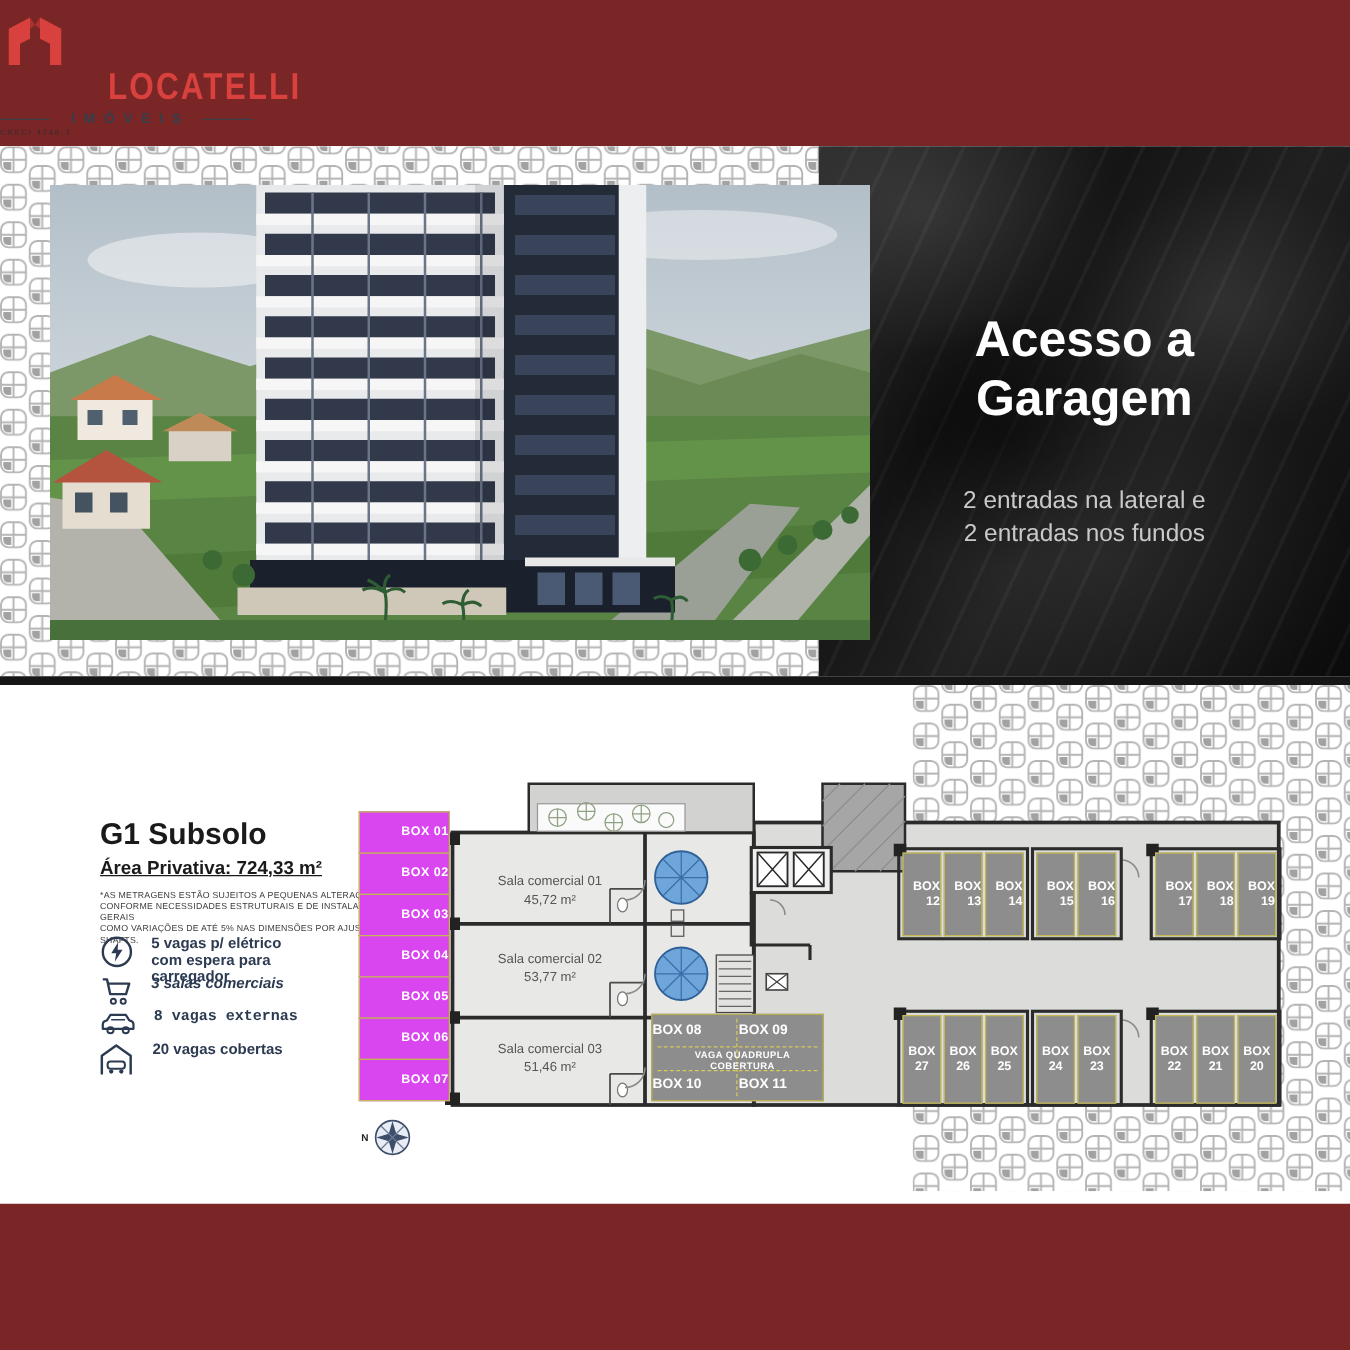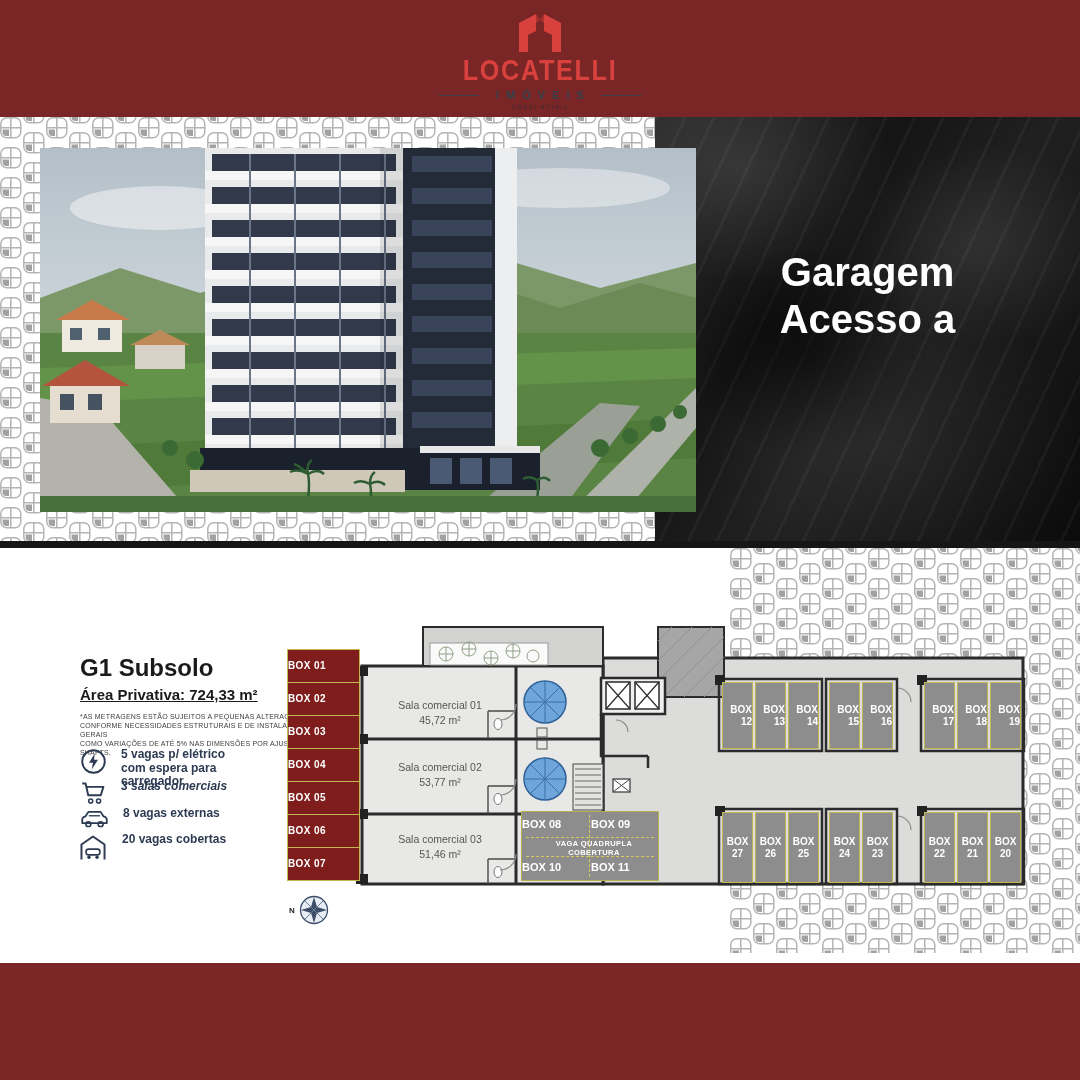--- a/index.html
+++ b/index.html
@@ -3,21 +3,21 @@
 <meta charset="utf-8">
 <style>
   html,body{margin:0;padding:0;background:#ffffff;}
   .canvas{position:relative;width:1080px;height:1080px;overflow:hidden;background:#fff;
           font-family:"Liberation Sans",sans-serif;}
   .abs{position:absolute;}
 
   
   .header{left:0;top:0;width:1080px;height:117px;background:#7a2626;}
   .footer{left:0;top:963px;width:1080px;height:117px;background:#7a2626;}
-  .logo-wrap{left:0;top:0;width:1080px;height:117px;display:flex;flex-direction:column;align-items:center;}
+  .logo-wrap{left:0;top:0;width:1080px;height:117px;display:flex;flex-direction:column;}
   .logo-mark{margin-top:8px;}
   .brand-name{color:#d8413d;font-weight:bold;font-size:30px;letter-spacing:2px;transform:scaleX(.84);margin-top:1px;}
   .brand-sub-row{display:flex;align-items:center;gap:10px;margin-top:2px;}
   .brand-sub-row .dash{width:40px;height:1px;background:#3a3f46;}
   .brand-sub{color:#33404c;font-weight:bold;font-size:11px;letter-spacing:7px;text-indent:7px;}
   .brand-creci{color:rgba(45,45,50,.85);font-size:6px;letter-spacing:1.5px;margin-top:3px;}
 
   
   .band{left:0;top:117px;width:1080px;height:424px;background:#fff;}
   .black-bar{left:0;top:541px;width:1080px;height:7px;background:#161616;}
@@ -34,25 +34,25 @@
     display:flex;flex-direction:column;align-items:center;}
   .panel-title{margin-top:132px;color:#ffffff;font-weight:800;font-size:40px;line-height:47px;text-align:center;}
   .panel-sub{margin-top:44px;color:#c9c9c9;font-size:19.5px;line-height:27px;text-align:center;}
 
   
   .unit-title{left:80px;top:654px;font-size:24px;font-weight:bold;color:#1a1a1a;}
   .unit-area{left:80px;top:686px;font-size:15px;font-weight:bold;color:#1a1a1a;text-decoration:underline;}
   .disc{left:80px;top:712px;width:232px;font-size:7px;line-height:9px;color:#3c3c3c;letter-spacing:.2px;}
   .feature{display:flex;align-items:flex-start;}
   .feature .txt{margin-left:14px;width:130px;color:#2c3a52;font-weight:bold;font-size:12px;line-height:13.5px;}
-  .f1{left:80px;top:748px;} .f2{left:80px;top:780px;font-style:italic;} .f3{left:80px;top:807px;} .f4{left:78px;top:833px;justify-content:flex-end;}
-
-  
-  .lbox{left:287px;width:73px;height:34px;background:#7f1d1d;border:1px solid #c2b751;box-sizing:border-box;
-        color:#fff;font-size:10px;font-weight:bold;letter-spacing:.4px;text-align:left;line-height:31px;}
+  .f1{left:80px;top:748px;} .f2{left:80px;top:780px;font-style:italic;} .f3{left:80px;top:807px;font-family:Liberation Mono, monospace;} .f4{left:78px;top:833px;justify-content:flex-end;}
+
+  
+  .lbox{left:287px;width:73px;height:34px;background:#d946ef;border:1px solid #c2b751;box-sizing:border-box;
+        color:#fff;font-size:10px;font-weight:bold;letter-spacing:.4px;text-align:right;line-height:31px;}
   .gbox{width:31px;background:#8d8d8d;border:1px solid #c2b751;box-sizing:border-box;color:#fff;
         font-size:10px;font-weight:bold;line-height:12px;text-align:center;
         display:flex;flex-direction:column;align-items:center;justify-content:center;}
   .trow{top:682px;height:67px;text-align:right;} .brow{top:812px;height:71px;text-align:center;}
   .room-name,.room-area{left:365px;width:150px;text-align:center;color:#555;font-size:10.5px;}
   .quad{left:521px;top:811px;width:138px;height:70px;background:#8d8d8d;border:1.5px solid #b9ae4e;box-sizing:border-box;}
   .quad .cell{position:absolute;width:68px;text-align:left;color:#fff;font-weight:bold;font-size:11px;}
   .quad .mini{position:absolute;left:4px;width:100%;text-align:center;color:#fff;font-weight:bold;font-size:7.5px;letter-spacing:.4px;}
   .quad .vdash{position:absolute;left:67px;top:3px;bottom:3px;border-left:1px dashed #d6ca5a;}
   .quad .hdash{position:absolute;left:4px;right:4px;border-top:1px dashed #d6ca5a;}
@@ -90,22 +90,26 @@
           </g>
           <use href="#picon1" x="23" y="15"></use>
           <use href="#picon1" x="23" y="-15"></use>
         </pattern>
       </defs>
       <rect width="1080" height="424" fill="url(#pat1)"></rect>
     </svg>
 
     <div class="abs panel">
       <div class="panel-title">
+        <div>Acesso a</div>
         <div>Garagem</div>
-        <div>Acesso a</div>
+      </div>
+      <div class="panel-sub">
+        <div>2 entradas na lateral e</div>
+        <div>2 entradas nos fundos</div>
       </div>
     </div>
 
     <svg class="abs" style="left:40px;top:31px" width="656" height="364" viewBox="0 0 656 364">
       <defs>
         <linearGradient id="sky1" x1="0" y1="0" x2="0" y2="1">
           <stop offset="0" stop-color="#b3bfc8"></stop>
             <stop offset="1" stop-color="#e9edef"></stop>
         </linearGradient>
       </defs>

